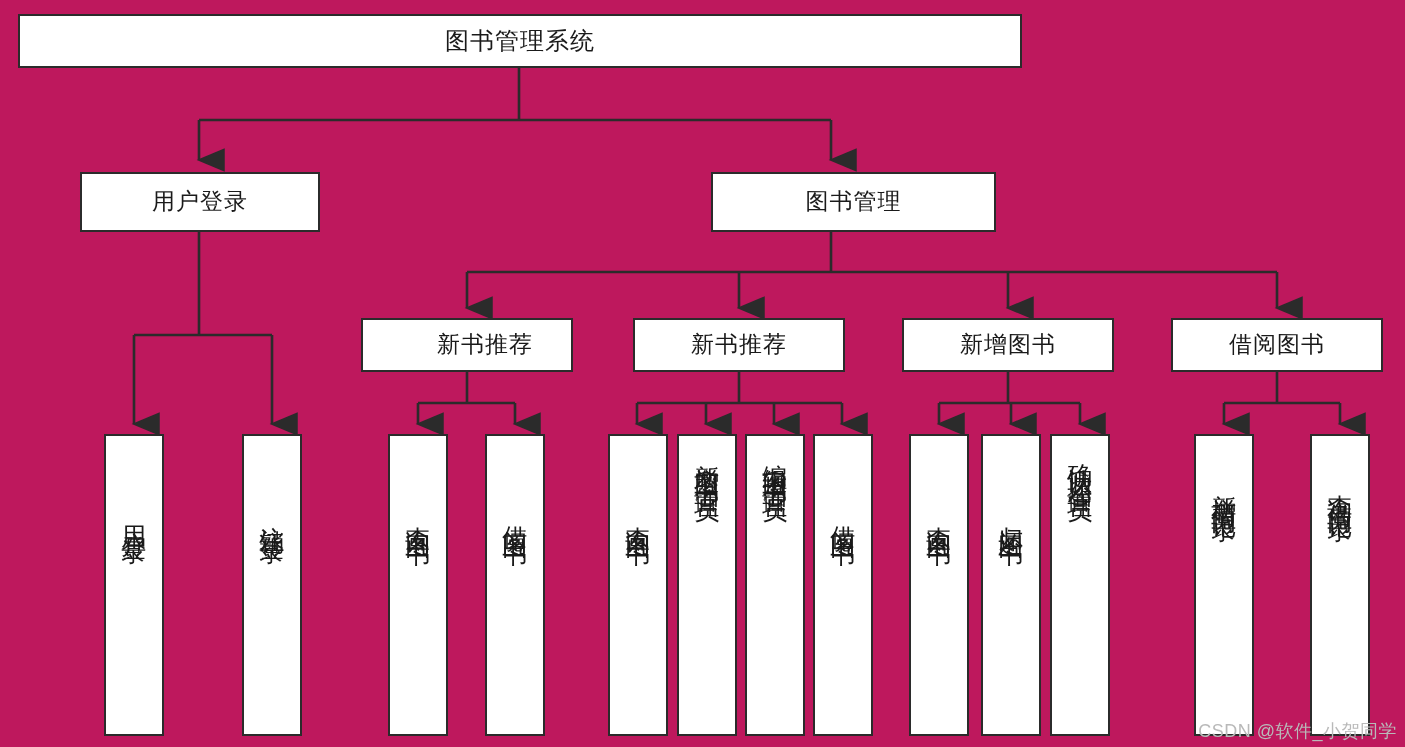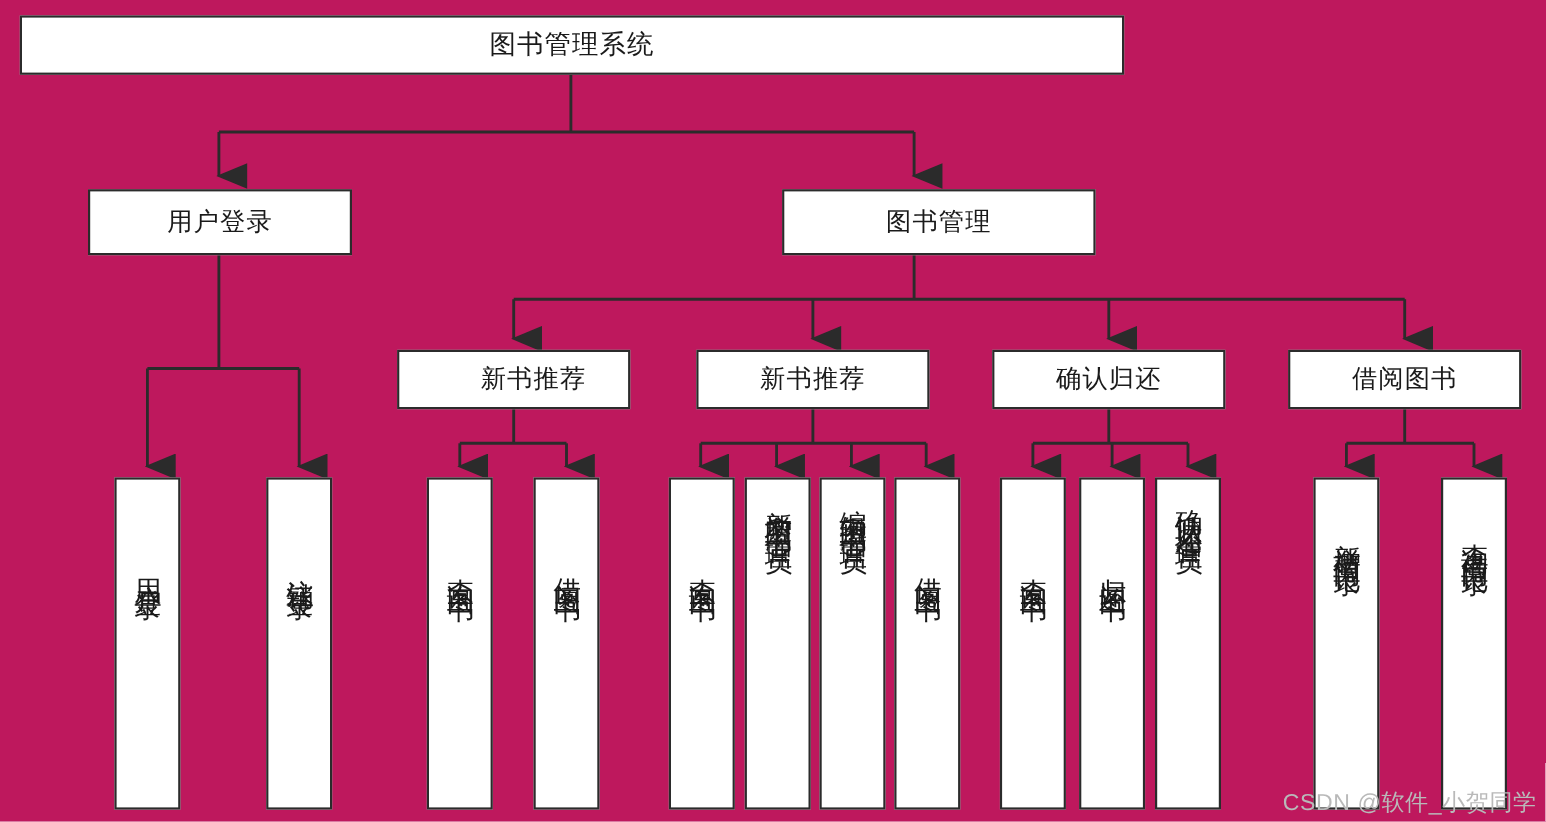--- a/index.html
+++ b/index.html
@@ -55,21 +55,21 @@
     font-size: 25px;
     line-height: 1.05;
     letter-spacing: 5px;
     white-space: nowrap;
     color: #1a1a1a;
   }
   .watermark {
     position: absolute;
     right: 8px;
     bottom: 4px;
-    font-size: 21px;
+    font-size: 18px;
     color: #b9b9b9;
     white-space: nowrap;
     letter-spacing: 0.5px;
   }
 </style>
 </head>
 <body>
 
 <div id="canvas">
 
@@ -134,21 +134,21 @@
     <span>图书管理</span>
   </div>
 
   <div class="node h" style="left:361px; top:318px; width:212px; height:54px;padding-left:36px;">
     <span>新书推荐</span>
   </div>
   <div class="node h" style="left:633px; top:318px; width:212px; height:54px;">
     <span>新书推荐</span>
   </div>
   <div class="node h" style="left:902px; top:318px; width:212px; height:54px;">
-    <span>确认归还</span>
+    <span>新增图书</span>
   </div>
   <div class="node h" style="left:1171px; top:318px; width:212px; height:54px;">
     <span>借阅图书</span>
   </div>
 
   <div class="node v" style="left:104px; top:434px; width:60px; height:302px;">
     <span class="vtext" style="margin-top:62px;">用户登录</span>
   </div>
   <div class="node v" style="left:242px; top:434px; width:60px; height:302px;">
     <span class="vtext" style="margin-top:62px;">注销登录</span>

